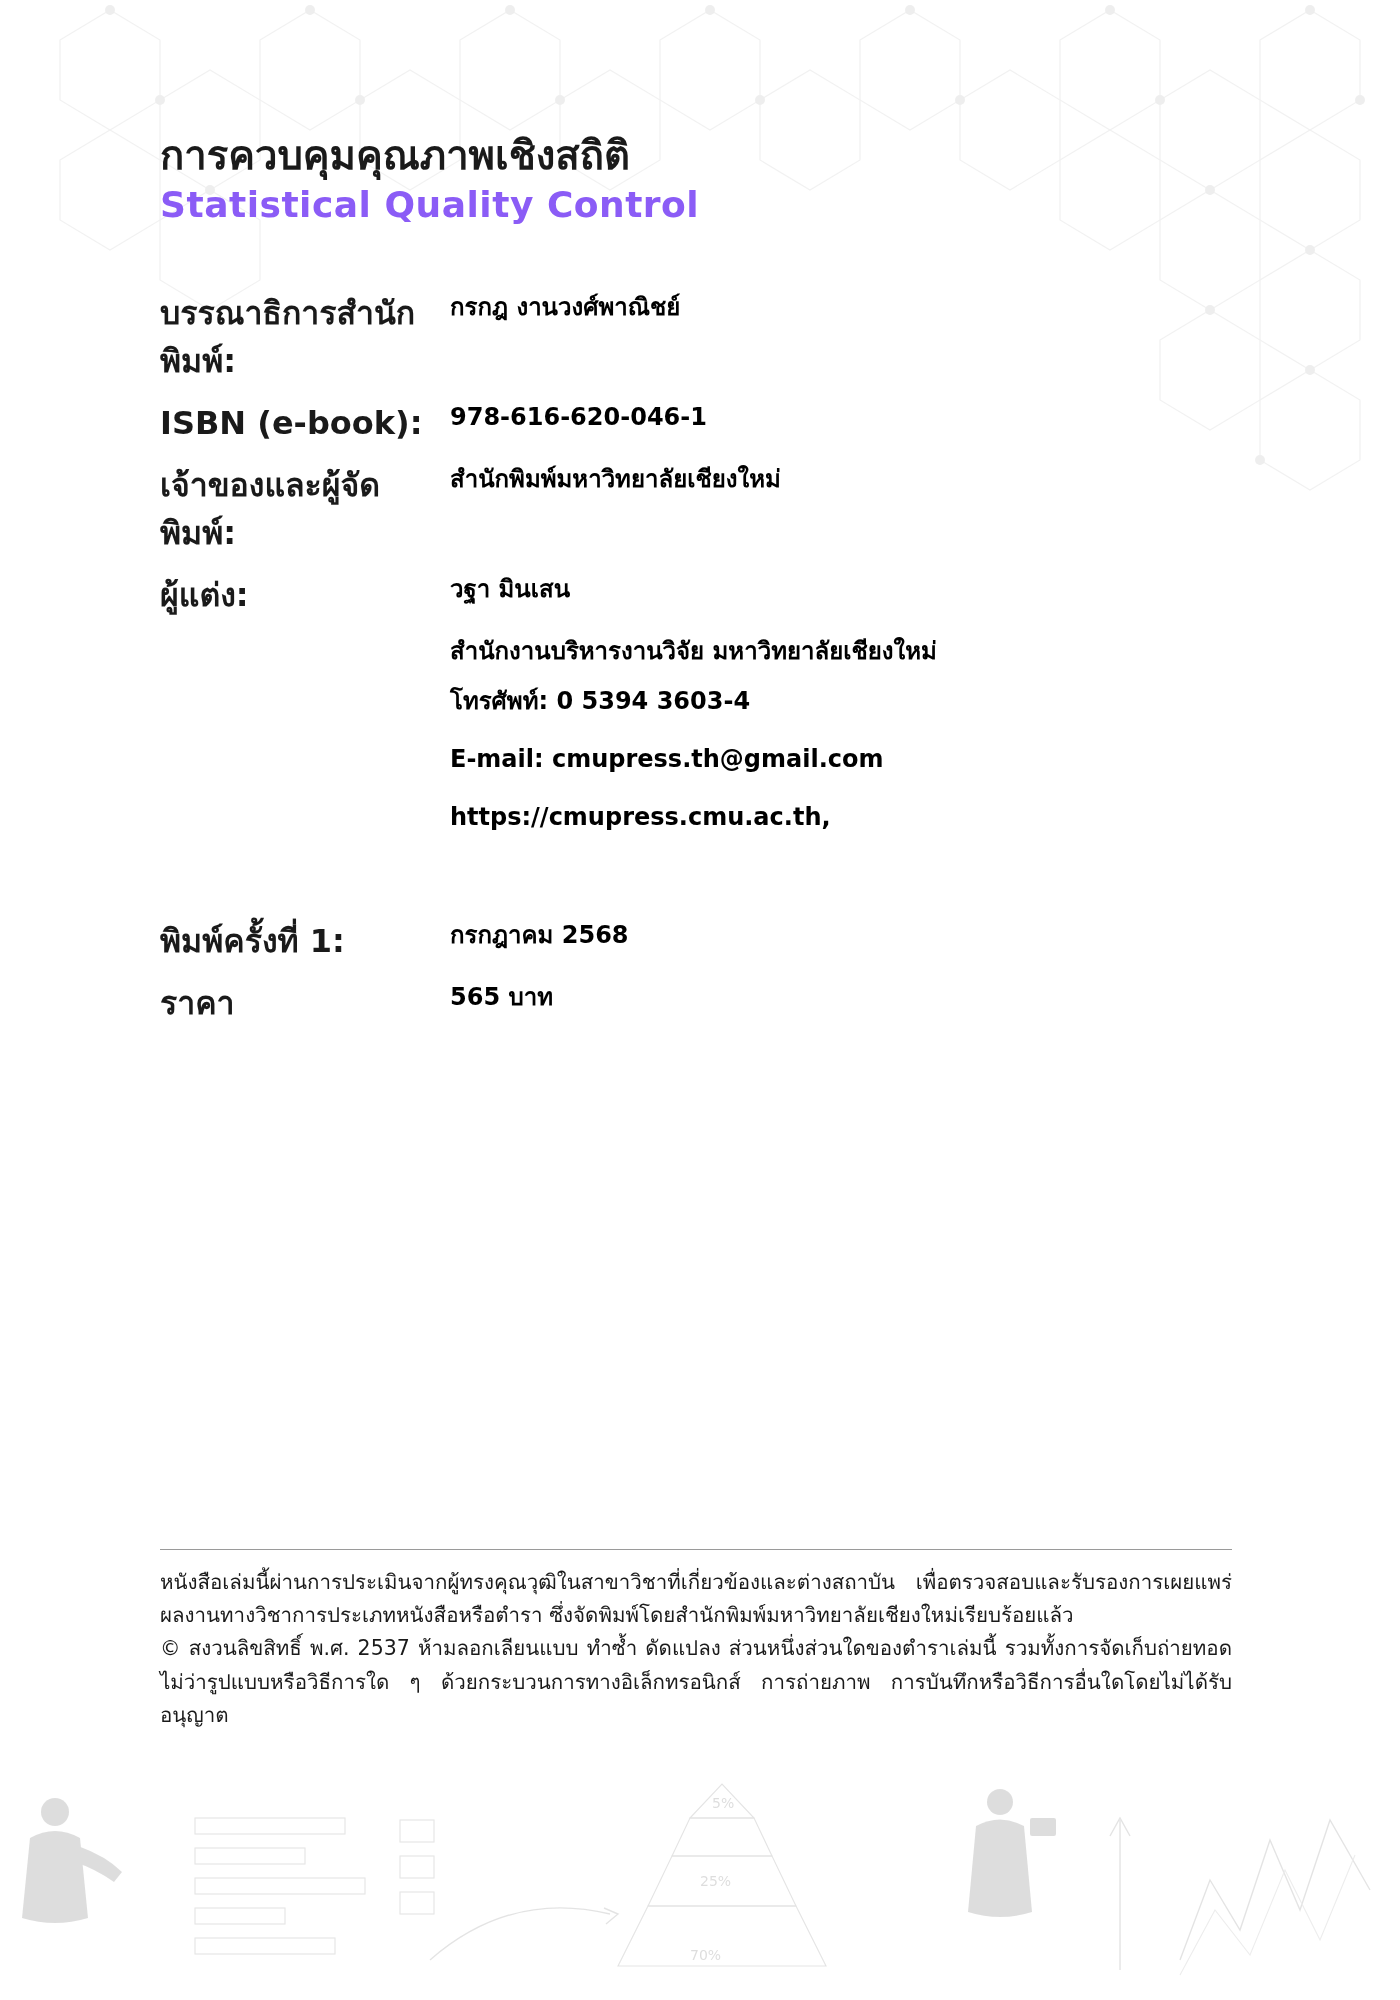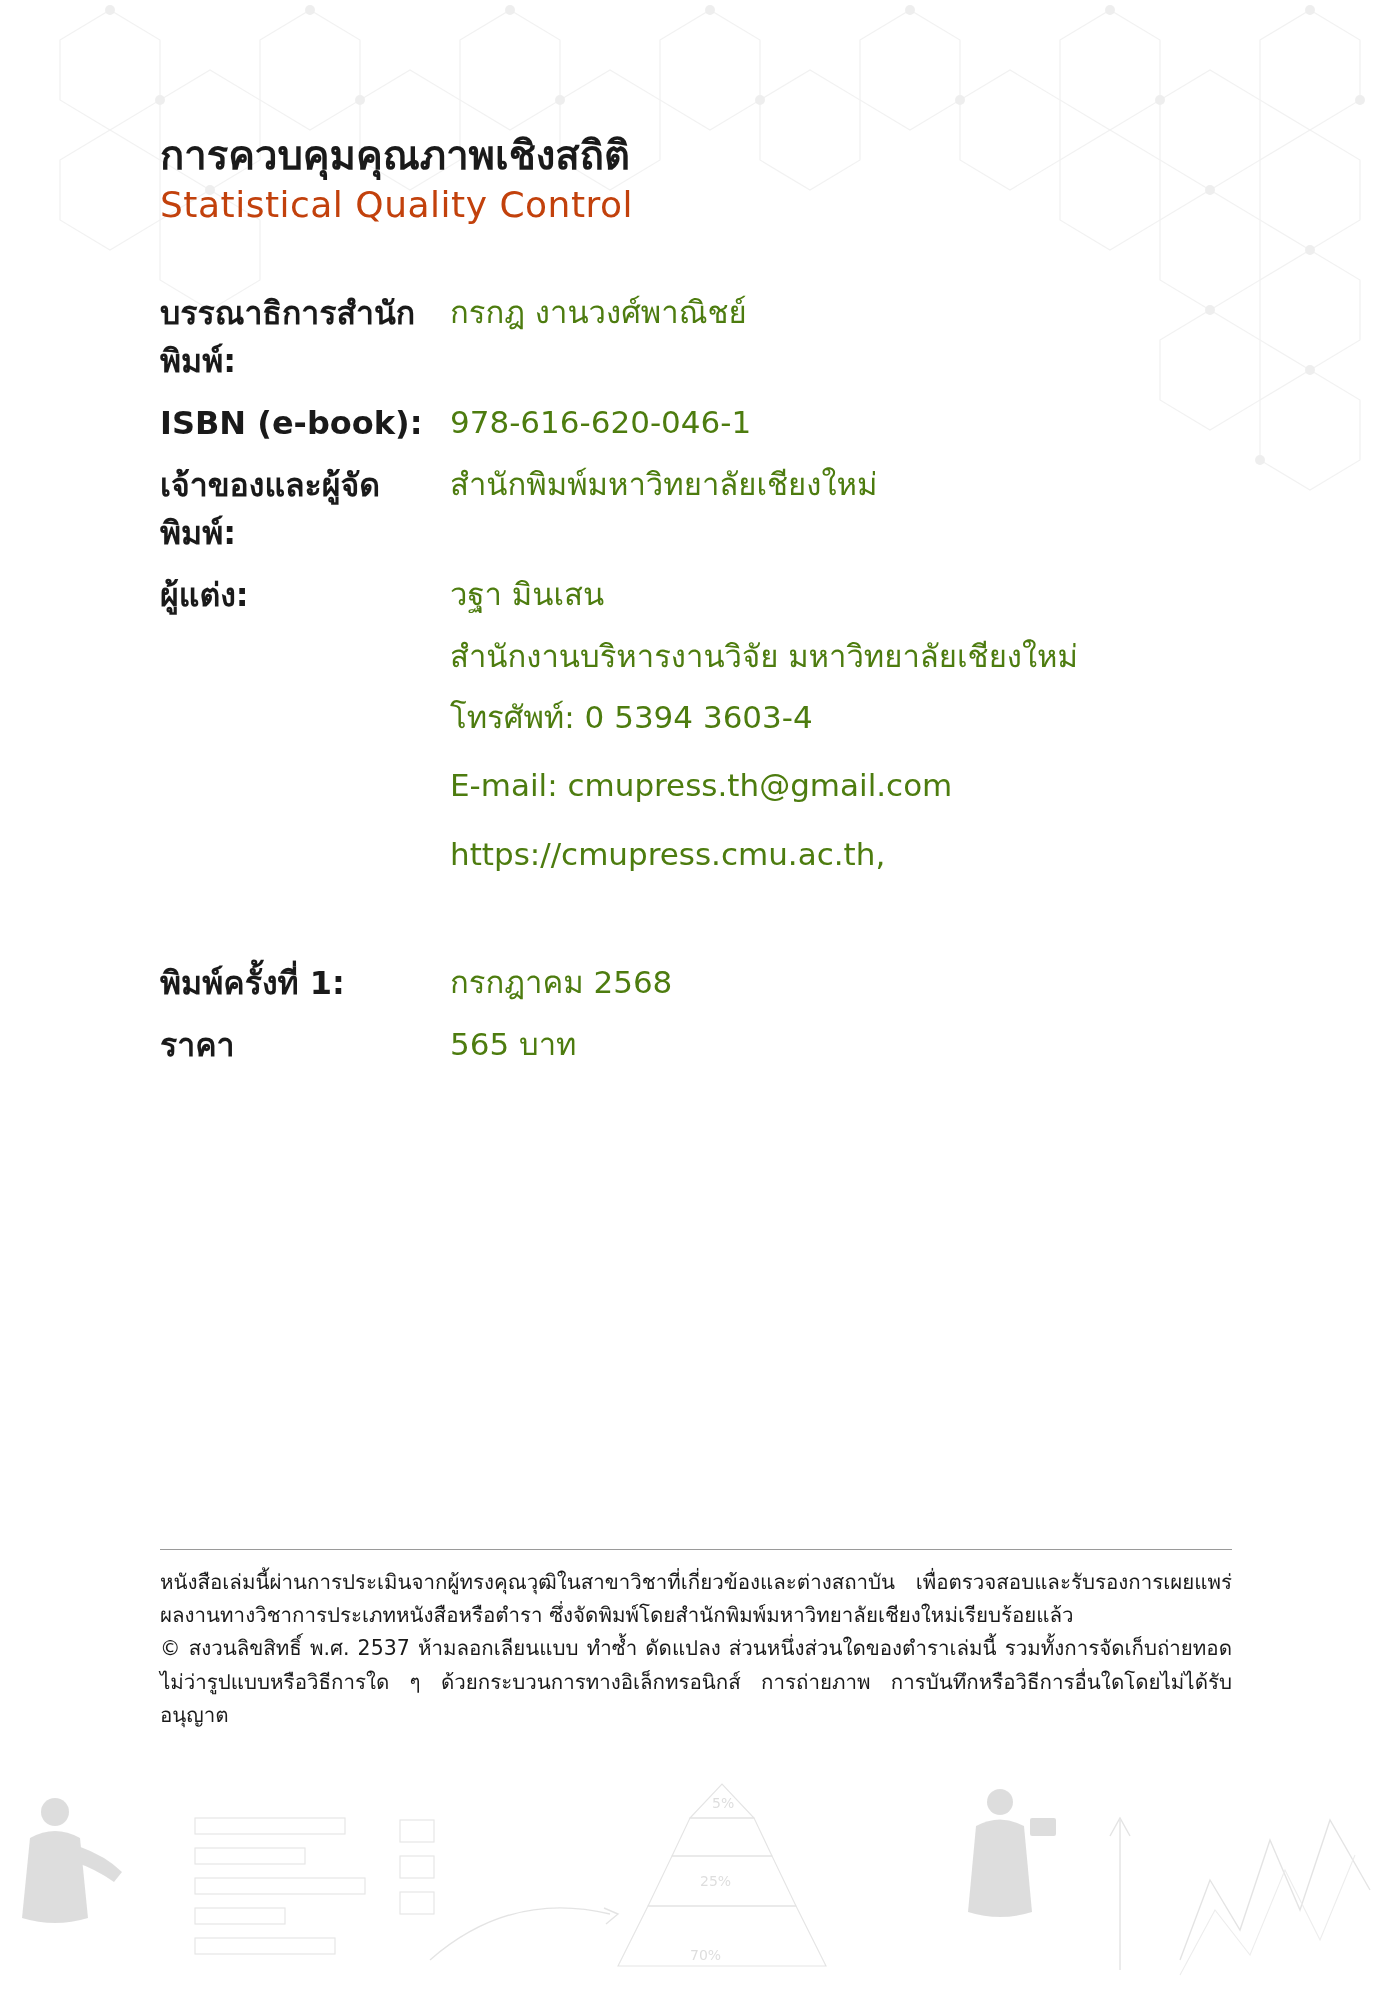--- a/index.html
+++ b/index.html
@@ -48,47 +48,47 @@
   .title-th {
     font-size: 40px;
     font-weight: bold;
     letter-spacing: 0px;
     line-height: 1.25;
     margin: 0 0 2px 0;
     color: #1a1a1a;
   }
   .title-en {
     font-size: 36px;
-    font-weight: normal;
+    font-weight: bold;
     line-height: 1.25;
     margin: 0 0 0 0;
-    color: #c2410c;
+    color: #8b5cf6;
     letter-spacing: 0.5px;
   }
 
   .meta {
     margin-top: 62px;
   }
   .meta-row {
     display: flex;
     align-items: flex-start;
     margin-bottom: 14px;
   }
   .meta-label {
     width: 290px;
     flex: 0 0 290px;
     font-size: 32px;
     font-weight: bold;
     color: #1a1a1a;
     line-height: 1.5;
   }
   .meta-value {
-    font-size: 31px;
-    font-weight: normal;
-    color: #4d7c0f;
+    font-size: 24px;
+    font-weight: bold;
+    color: #000000;
     line-height: 1.5;
   }
   .meta-value.sub {
     margin-left: 290px;
     margin-bottom: 14px;
   }
   .meta-value.loose {
     margin-bottom: 22px;
   }
 

